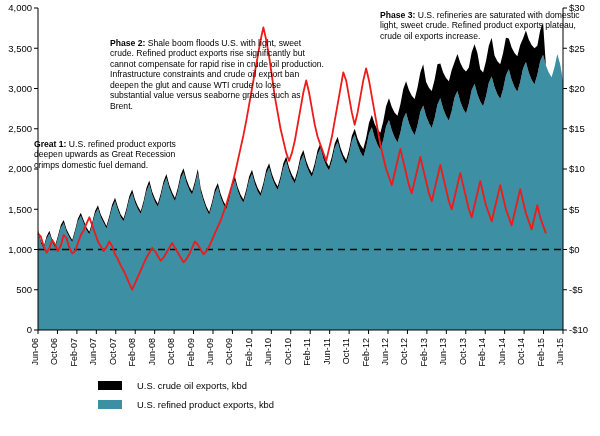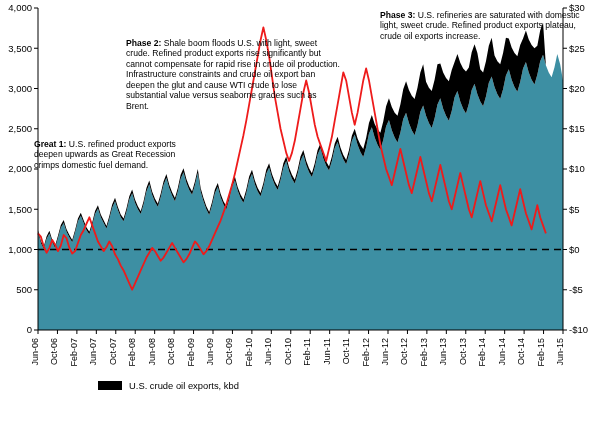--- a/index.html
+++ b/index.html
@@ -39,32 +39,33 @@
   }
   .annot {
     position: absolute;
     font-size: 8.6px;
     line-height: 1.22;
     color: #000;
     font-family: "Liberation Sans", sans-serif;
   }
   .annot b { font-weight: bold; }
   #annot-phase1 { left: 34px; top: 139px; width: 150px; }
-  #annot-phase2 { left: 126px; top: 38px; width: 214px; }
+  #annot-phase2 { left: 110px; top: 38px; width: 214px; }
   #annot-phase3 { left: 380px; top: 10px; width: 205px; }
   .legend {
     position: absolute;
     left: 98px;
     top: 376px;
     width: 500px;
   }
   .legend-row {
     display: flex;
     align-items: center;
     height: 19px;
+    gap: 8px;
   }
   .legend-swatch {
     width: 24px;
     height: 9px;
     margin-right: 7px;
     flex: 0 0 auto;
   }
   .legend-line {
     width: 24px;
     height: 9px;
@@ -207,15 +208,19 @@
 
   <div class="annot" id="annot-phase3">
     <b>Phase 3:</b><span> U.S. refineries are saturated with domestic light, sweet crude. Refined product exports plateau, crude oil exports increase.</span>
   </div>
 
   <div class="legend">
     <div class="legend-row">
       <span class="legend-swatch" id="sw0" style="background: rgb(0, 0, 0);"></span>
       <span class="legend-label">U.S. crude oil exports, kbd</span>
     </div>
+    <div class="legend-row">
+      <span class="legend-swatch" id="sw1" style="background: rgb(61, 143, 163);"></span>
+      <span class="legend-label">U.S. refined product exports, kbd</span>
+    </div>
   </div>
 
 </div>
 
 </body></html>

